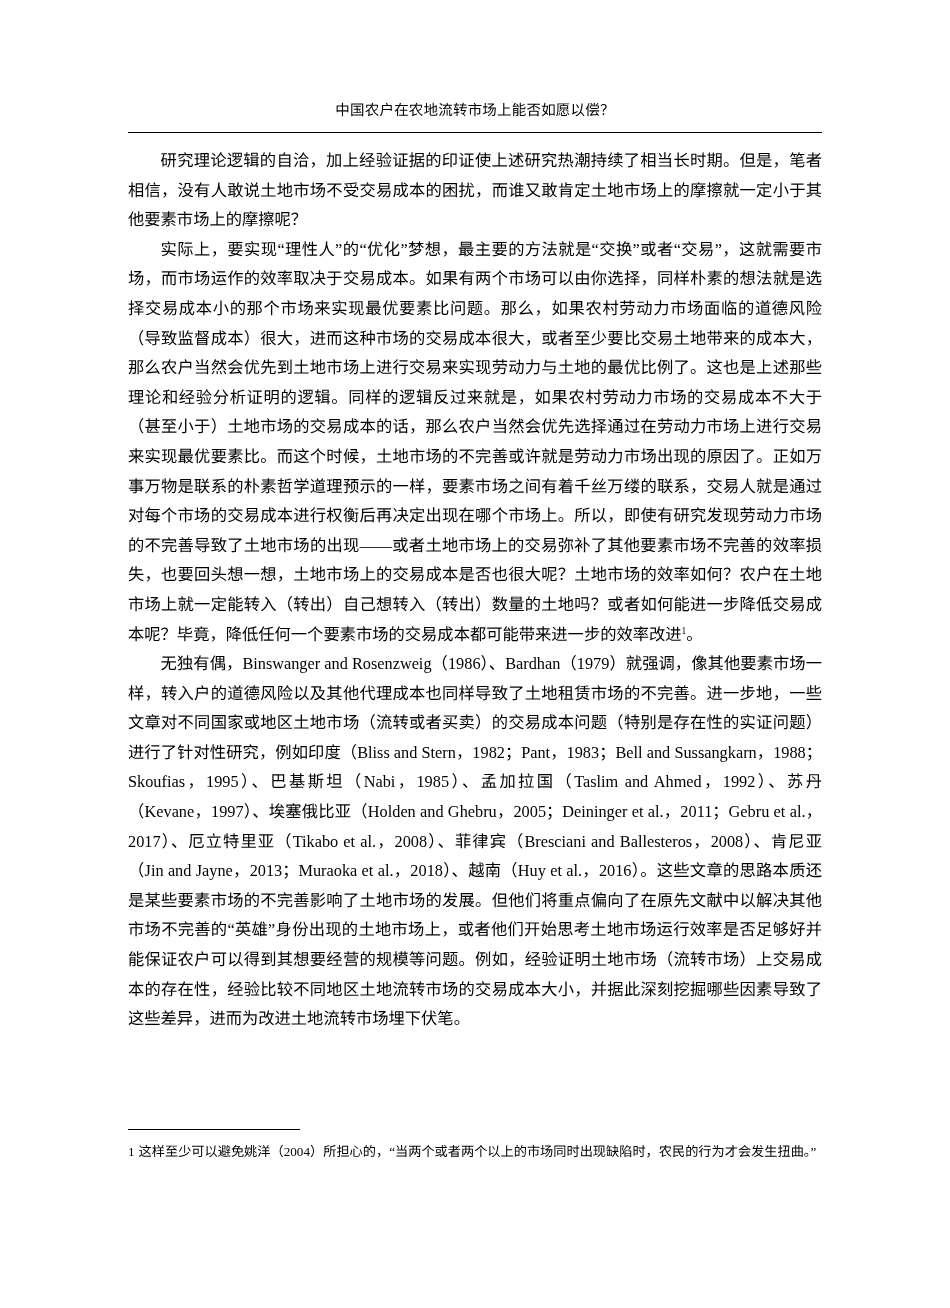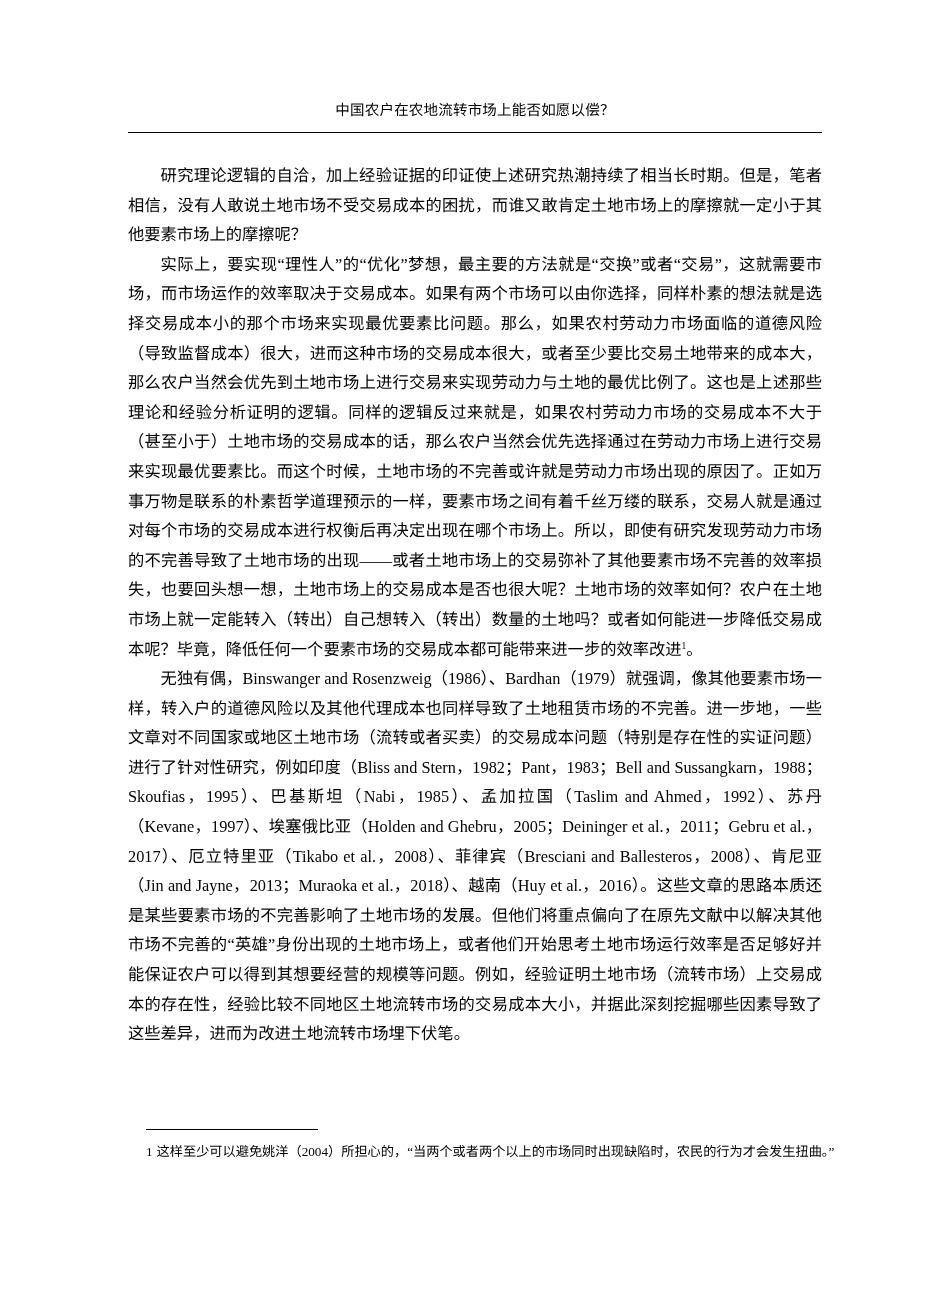--- a/index.html
+++ b/index.html
@@ -35,21 +35,21 @@
   .head-rule {
     position: absolute;
     top: 132px;
     left: 128px;
     width: 694px;
     height: 0;
     border-top: 1.6px solid #000000;
   }
   .body-col {
     position: absolute;
-    top: 161px;
+    top: 146px;
     left: 128px;
     width: 694px;
   }
   p.para {
     margin: 0;
     font-size: 16.3px;
     line-height: 29.6px;
     text-align: justify;
     text-justify: inter-ideograph;
     text-indent: 2em;
@@ -58,21 +58,20 @@
   sup.fn {
     font-size: 9.5px;
     vertical-align: super;
     line-height: 0;
   }
   .footnote-zone {
     position: absolute;
     left: 128px;
     top: 1129px;
     width: 694px;
-    margin-left: 18px;
   }
   .fn-rule {
     width: 172px;
     height: 0;
     border-top: 1.4px solid #000000;
     margin-bottom: 10px;
   }
   p.footnote {
     margin: 0;
     font-size: 13.2px;

